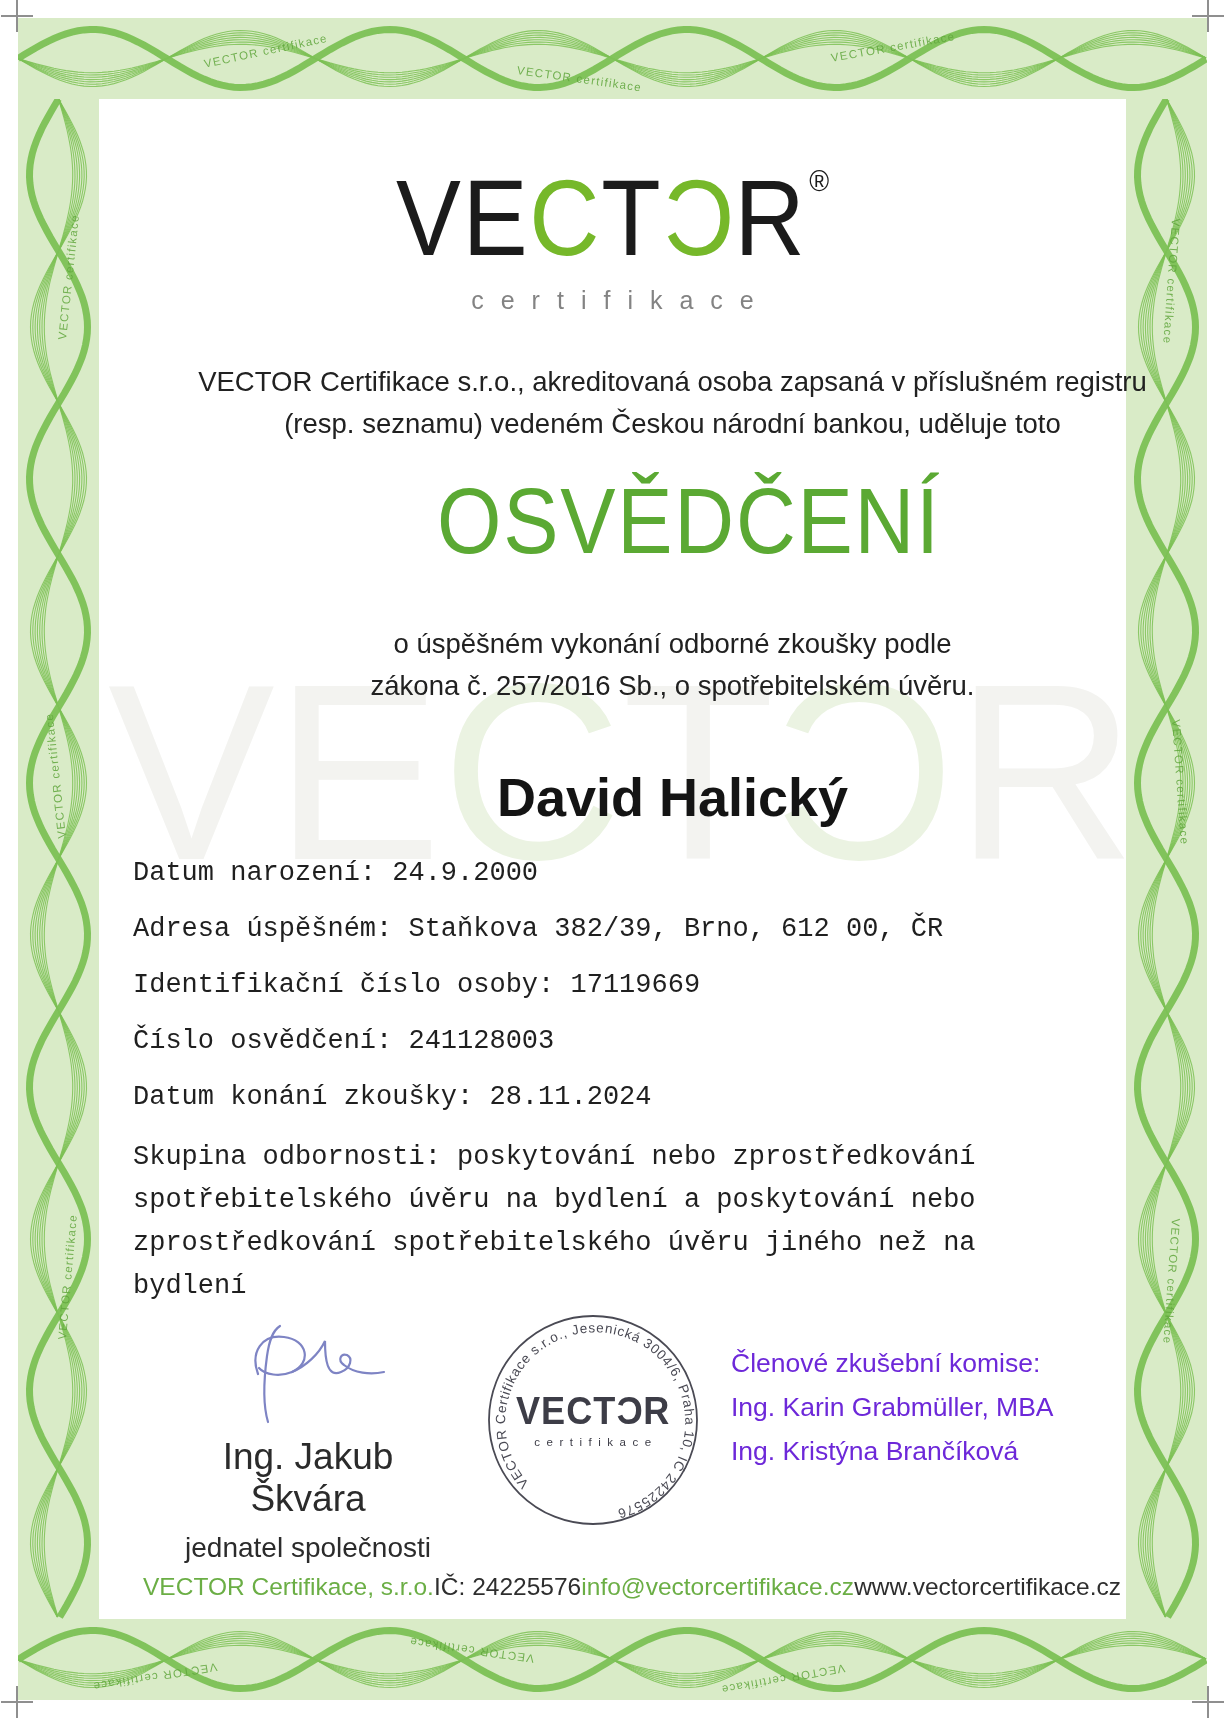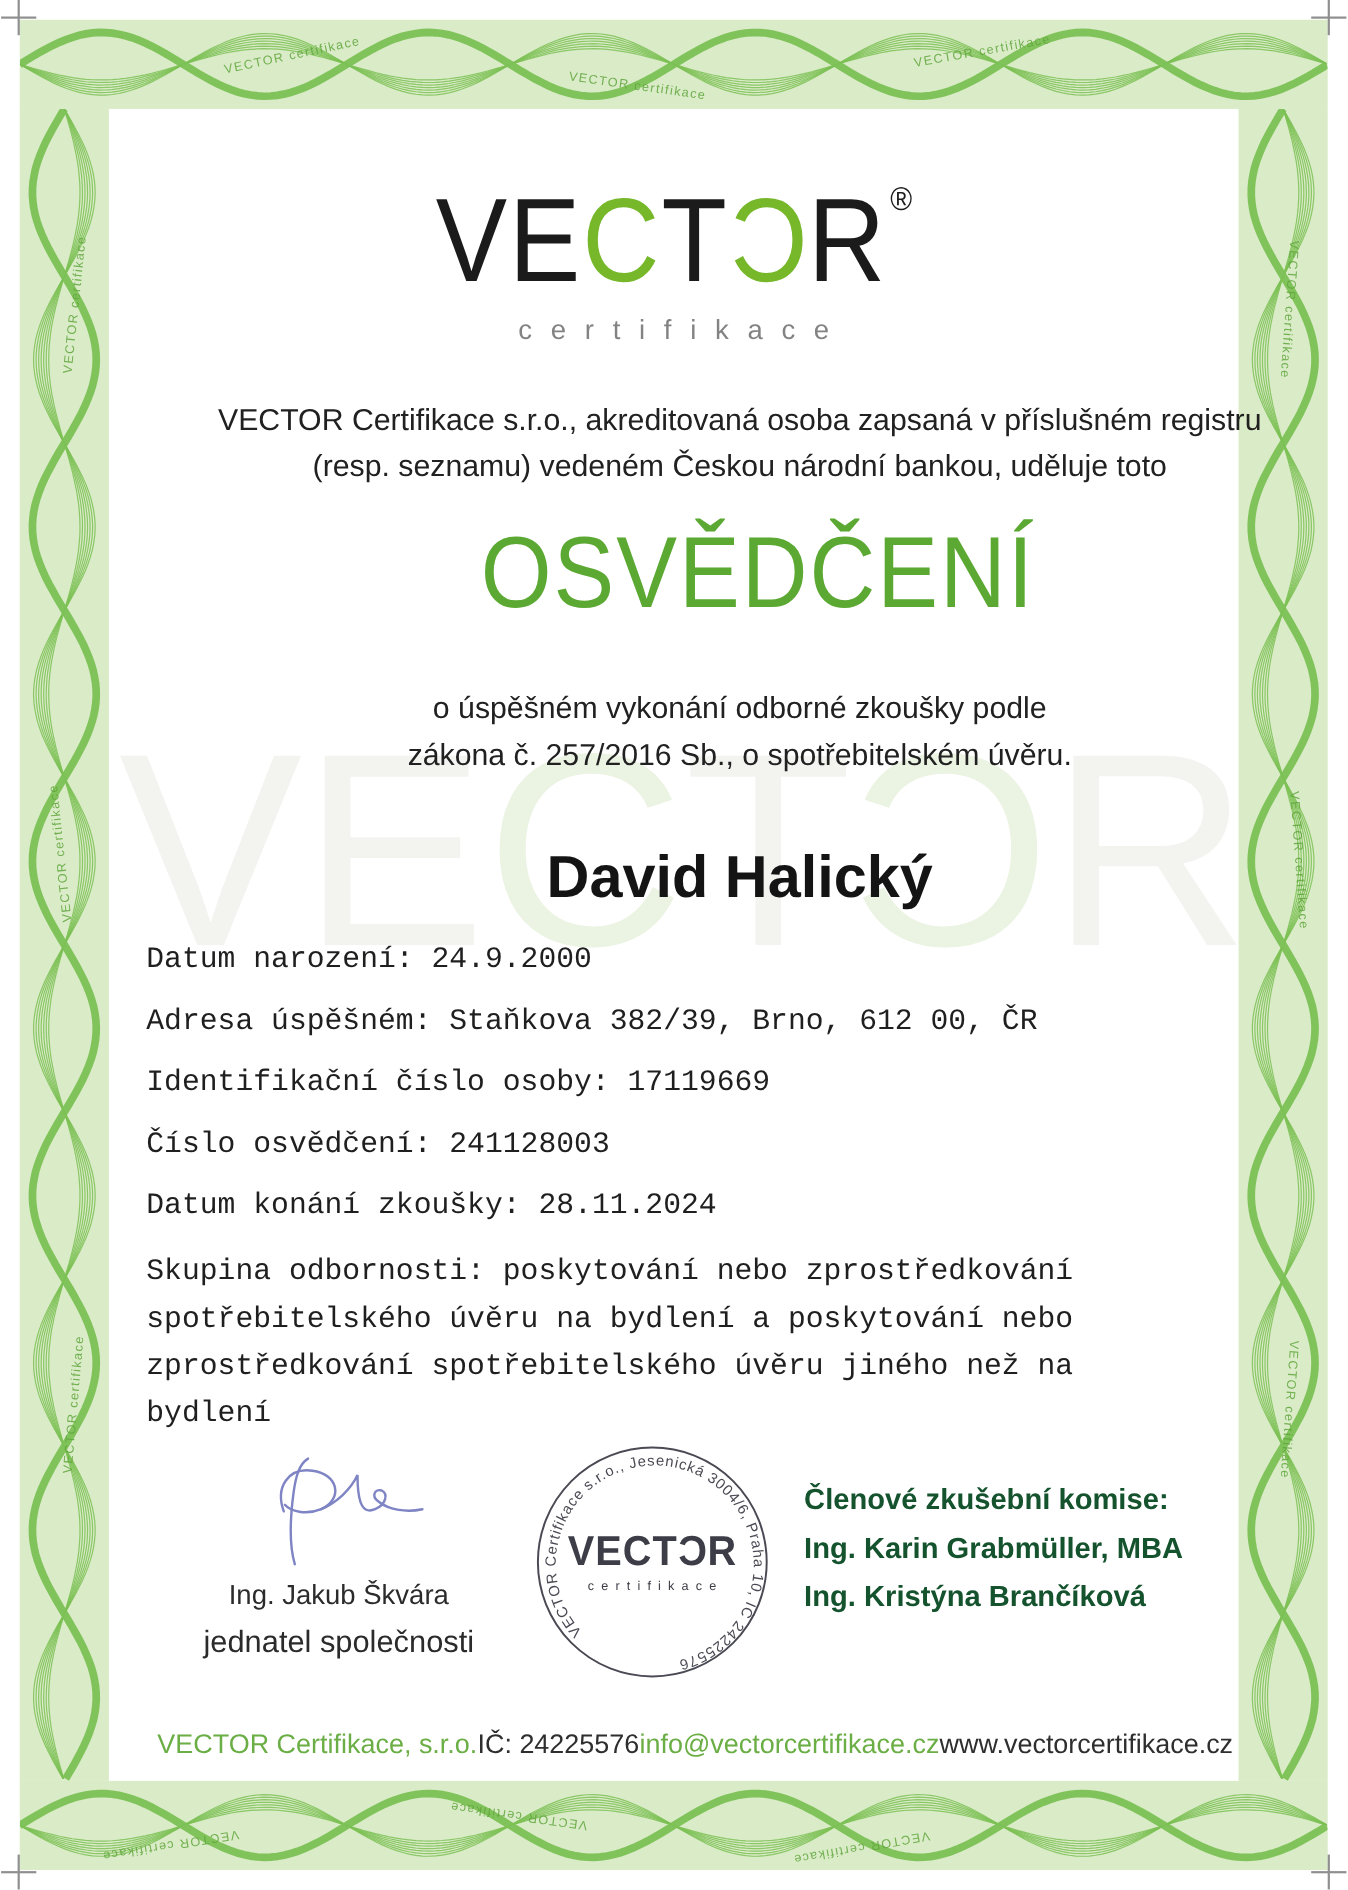--- a/index.html
+++ b/index.html
@@ -46,31 +46,31 @@
   .watermark .wm-g{color:#ebf3e2;}
 
   
   .fields{position:absolute;top:856px;left:133px;width:902px;font-size:27px;color:#1f1f1f;}
   .field{line-height:34px;margin-bottom:22px;font-family:Liberation Mono, monospace;}
   .field-multi{line-height:43px;margin-bottom:0;}
 
   
   .signature-block{position:absolute;left:168px;top:1322px;width:280px;text-align:center;}
   .sig-svg{display:block;margin:0 auto;}
-  .signatory-name{font-size:25px;color:#2b2b2b;margin-top:10px;}
+  .signatory-name{font-size:37px;color:#2b2b2b;margin-top:10px;}
   .signatory-role{font-size:28px;color:#2b2b2b;margin-top:12px;}
 
   .stamp{position:absolute;left:487px;top:1314px;width:212px;height:212px;}
   .stamp-center{position:absolute;inset:0;display:flex;flex-direction:column;
                 align-items:center;justify-content:center;}
   .stamp-word{font-size:38px;font-weight:bold;letter-spacing:1px;color:#3d3d47;line-height:1;
               transform:scaleX(.95);white-space:nowrap;}
   .stamp-sub{font-size:11.5px;letter-spacing:6.5px;color:#3d3d47;margin-top:6px;padding-left:6px;}
 
-  .committee{position:absolute;left:731px;top:1341px;font-size:26.5px;color:#14532d;line-height:44px;font-weight:bold;}
+  .committee{position:absolute;left:731px;top:1341px;font-size:26.5px;color:#6d28d9;line-height:44px;}
 
   
   .footer{position:absolute;left:143px;top:1573px;width:978px;display:flex;
           justify-content:space-between;font-size:24.5px;color:#2e2e2e;align-items:center;}
   .footer .green{color:#6bae45;}
 </style>
 </head>
 <body>
 
 <div class="page">

